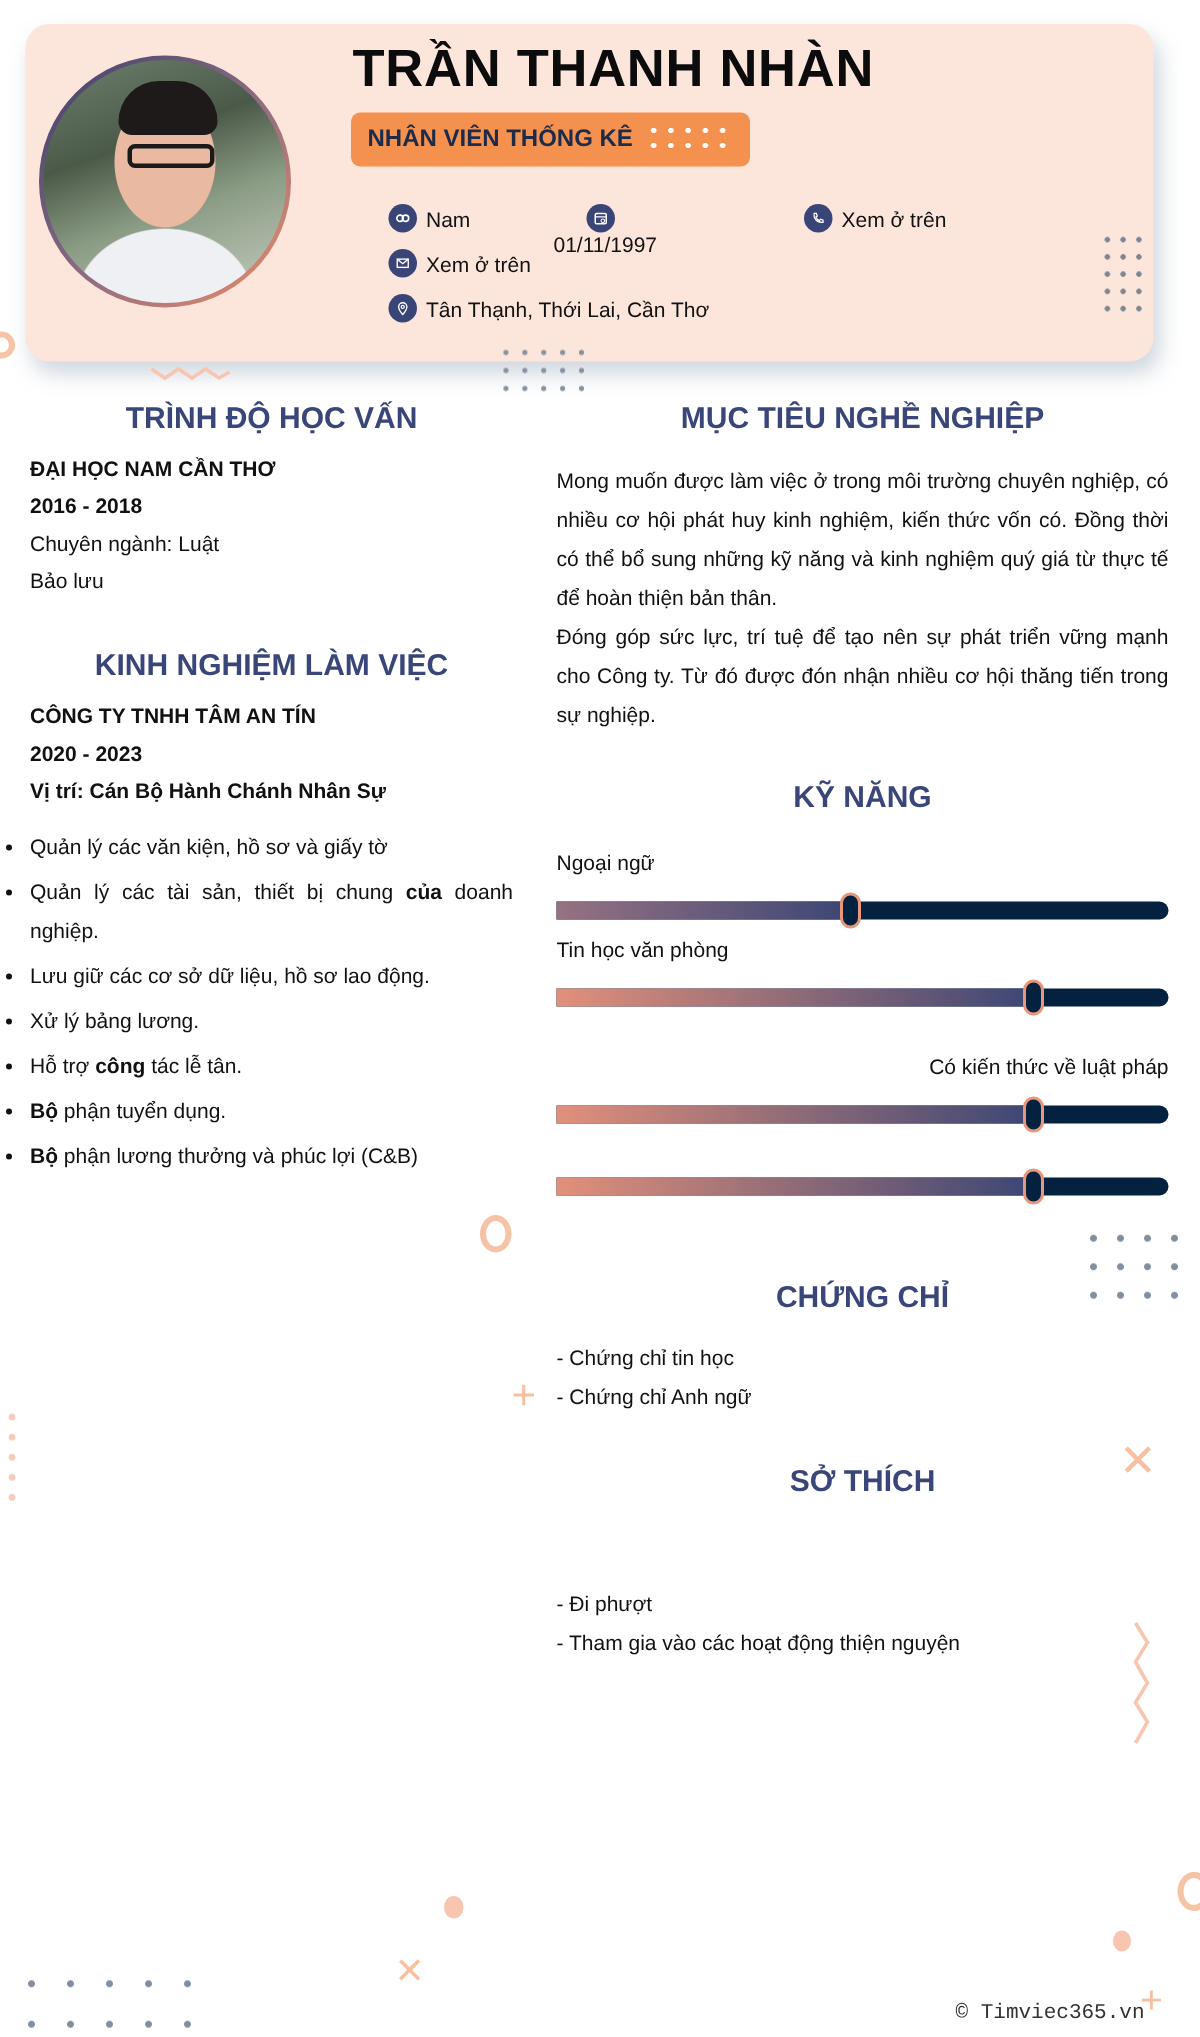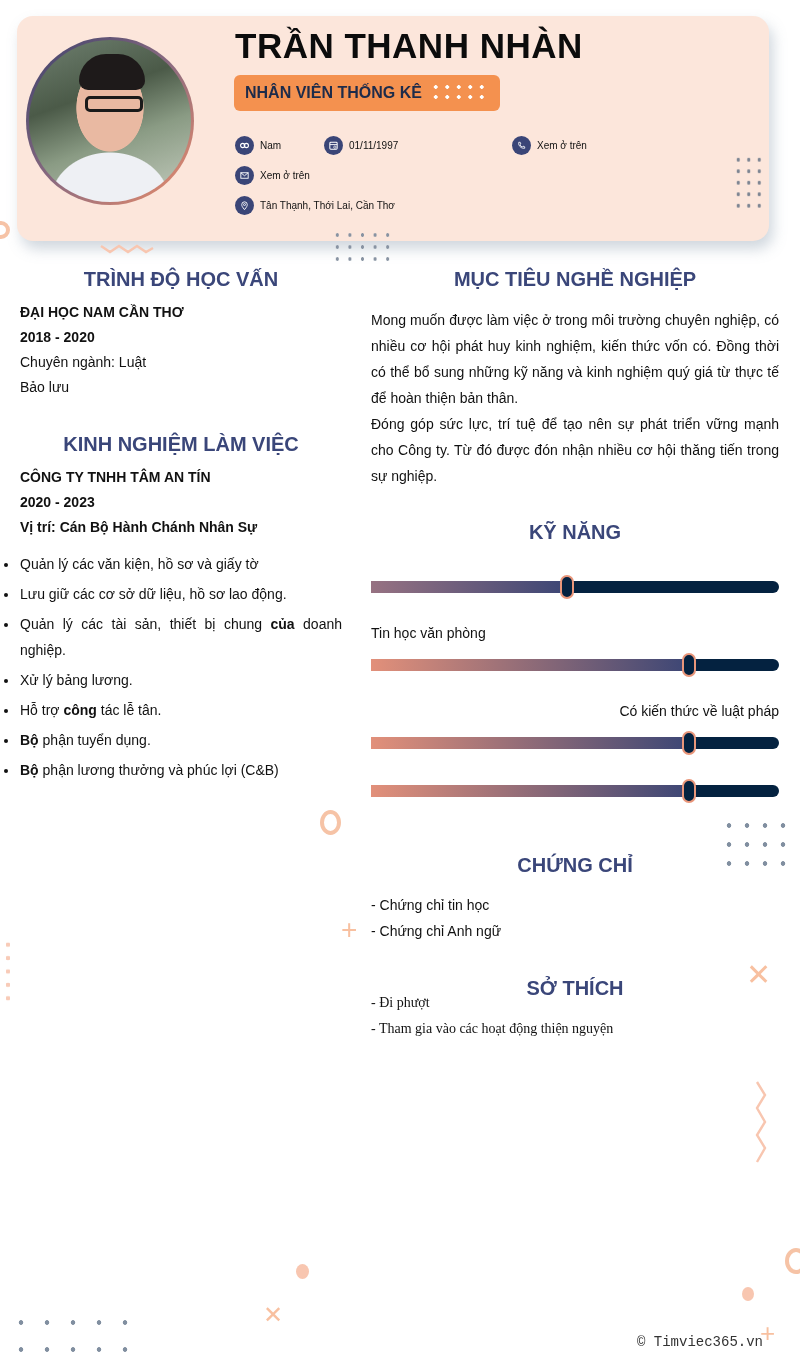--- a/index.html
+++ b/index.html
@@ -43,21 +43,21 @@
       position: absolute; left: 234px; top: 75px; width: 266px; height: 36px; background: #f4914f;
       border-radius: 6px; display: flex; align-items: center; padding-left: 11px;
     }
     .job-badge span.job { font-weight: 700; font-size: 16px; color: #1d2b4a; }
     .badge-dots {
       position: absolute; right: 12px; top: 7px; width: 58px; height: 20px;
       background-image: radial-gradient(circle, #ffffff 1.6px, transparent 2px);
       background-size: 11.5px 10px;
     }
 
-    .info { position: absolute; display: flex; align-items: center; font-size: 10px; color: #111; }
+    .info { position: absolute; display: flex; align-items: center; font-size: 14px; color: #111; margin-left: 24px; }
     .info .ic {
       width: 19px; height: 19px; border-radius: 50%; background: #3a4577; margin-right: 6px;
       display: inline-flex; align-items: center; justify-content: center;
     }
     .info .ic svg { width: 11px; height: 11px; }
 
     .header-dots-right {
       position: absolute; left: 733px; top: 154px; width: 30px; height: 56px;
       background-image: radial-gradient(circle, #7d8592 1.6px, transparent 2px);
       background-size: 10.5px 11.5px;
@@ -122,21 +122,21 @@
 <div class="info" style="left:235px; top:136px;">
   <span class="ic">
     <svg viewBox="0 0 12 12">
         <circle cx="4" cy="6" r="2.3" fill="none" stroke="#fff" stroke-width="1.2"></circle>
         <circle cx="8" cy="6" r="2.3" fill="none" stroke="#fff" stroke-width="1.2"></circle>
       </svg>
   </span>
   <span>Nam</span>
 </div>
 
-<div class="info" style="left:324px; top:136px;">
+<div class="info" style="left:345px; top:136px;flex-direction:column;">
   <span class="ic">
     <svg viewBox="0 0 12 12">
         <rect x="2" y="2.5" width="8" height="7.5" rx="1" fill="none" stroke="#fff" stroke-width="1.1"></rect>
         <line x1="2" y1="5" x2="10" y2="5" stroke="#fff" stroke-width="1"></line>
         <circle cx="7.5" cy="7.8" r="1.3" fill="none" stroke="#fff" stroke-width="0.8"></circle>
       </svg>
   </span>
   <span>01/11/1997</span>
 </div>
 
@@ -187,50 +187,51 @@
 <div class="blob" style="left:296px; top:1264px; width:13px; height:15px;"></div>
 <div class="cross" style="left:263px; top:1303px; font-size:24px;">✕</div>
 <div class="dots-grid" style="left:8px; top:1309px; width:130px; height:48px; background-size:26px 27px;"></div>
 <div class="blob" style="left:742px; top:1287px; width:12px; height:14px;"></div>
 <div class="ring" style="left:785px; top:1248px; width:22px; height:26px;"></div>
 <div class="plus" style="left:760px; top:1320px; font-size:26px; font-weight:400;">+</div>
 
 <div class="sec-title" style="left:20px; top:268px; width:322px;">TRÌNH ĐỘ HỌC VẤN</div>
 <div class="left-col" style="top:300px;">
   <div class="txt-line bold">ĐẠI HỌC NAM CẦN THƠ</div>
-  <div class="txt-line bold">2018 - 2020</div>
+  <div class="txt-line bold">2016 - 2018</div>
   <div class="txt-line">Chuyên ngành: Luật</div>
   <div class="txt-line">Bảo lưu</div>
 </div>
 
 <div class="sec-title" style="left:20px; top:433px; width:322px;">KINH NGHIỆM LÀM VIỆC</div>
 <div class="left-col" style="top:465px;">
   <div class="txt-line bold">CÔNG TY TNHH TÂM AN TÍN</div>
   <div class="txt-line bold">2020 - 2023</div>
   <div class="txt-line bold">Vị trí: Cán Bộ Hành Chánh Nhân Sự</div>
   <ul class="bullets" style="margin-top:12px;">
     <li><span>Quản lý các văn kiện, hồ sơ và giấy tờ</span><b></b><span></span></li>
+    <li><span>Quản lý các tài sản, thiết bị chung </span><b>của</b><span> doanh nghiệp.</span></li>
     <li><span>Lưu giữ các cơ sở dữ liệu, hồ sơ lao động.</span><b></b><span></span></li>
-    <li><span>Quản lý các tài sản, thiết bị chung </span><b>của</b><span> doanh nghiệp.</span></li>
     <li><span>Xử lý bảng lương.</span><b></b><span></span></li>
     <li><span>Hỗ trợ </span><b>công</b><span> tác lễ tân.</span></li>
     <li><span></span><b>Bộ</b><span> phận tuyển dụng.</span></li>
     <li><span></span><b>Bộ</b><span> phận lương thưởng và phúc lợi (C&amp;B)</span></li>
   </ul>
 </div>
 
 <div class="sec-title" style="left:371px; top:268px; width:408px;">MỤC TIÊU NGHỀ NGHIỆP</div>
 <div class="right-col" style="top:307px;">
   <p class="para">Mong muốn được làm việc ở trong môi trường chuyên nghiệp, có nhiều cơ hội phát huy kinh nghiệm, kiến thức vốn có. Đồng thời có thể bổ sung những kỹ năng và kinh nghiệm quý giá từ thực tế để hoàn thiện bản thân.</p>
   <p class="para">Đóng góp sức lực, trí tuệ để tạo nên sự phát triển vững mạnh cho Công ty. Từ đó được đón nhận nhiều cơ hội thăng tiến trong sự nghiệp.</p>
 </div>
 
 <div class="sec-title" style="left:371px; top:521px; width:408px;">KỸ NĂNG</div>
 
 <div class="skill" style="top:567px;">
+  <div class="skill-label">Ngoại ngữ</div>
   <div class="skill-track">
     <div class="skill-fill" style="width: 48%; background: linear-gradient(90deg, rgb(151, 114, 130), rgb(60, 70, 117));"></div>
     <div class="skill-knob" style="left: 48%;"></div>
   </div>
 </div>
 <div class="skill" style="top:625px;">
   <div class="skill-label">Tin học văn phòng</div>
   <div class="skill-track">
     <div class="skill-fill" style="width: 78%; background: linear-gradient(90deg, rgb(226, 144, 122), rgb(60, 70, 117));"></div>
     <div class="skill-knob" style="left: 78%;"></div>
@@ -250,18 +251,18 @@
   </div>
 </div>
 
 <div class="sec-title" style="left:371px; top:854px; width:408px;">CHỨNG CHỈ</div>
 <div class="right-col simple-list" style="top:892px;">
   <div class="txt-line">- Chứng chỉ tin học</div>
   <div class="txt-line">- Chứng chỉ Anh ngữ</div>
 </div>
 
 <div class="sec-title" style="left:371px; top:977px; width:408px;">SỞ THÍCH</div>
-<div class="right-col simple-list" style="top:990px;font-family:Liberation Serif, serif;">
+<div class="right-col simple-list" style="top:1056px;">
   <div class="txt-line">- Đi phượt</div>
   <div class="txt-line">- Tham gia vào các hoạt động thiện nguyện</div>
 </div>
 
 <div class="footer">© Timviec365.vn</div>
 
 </body></html>

